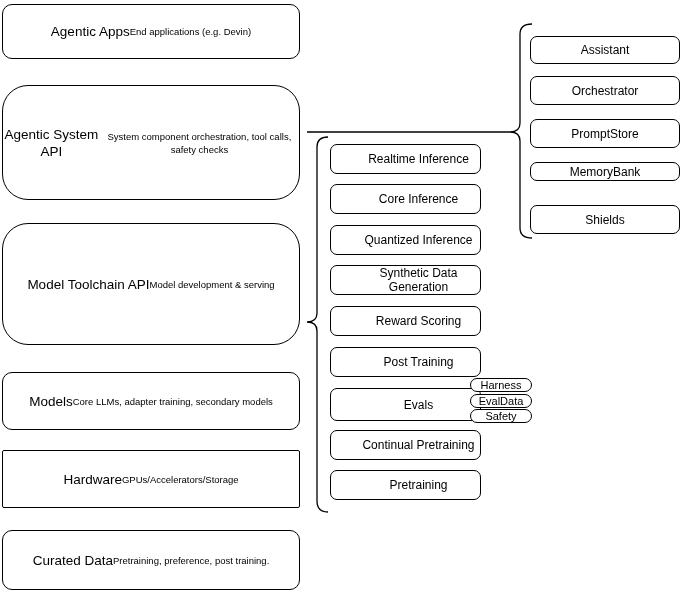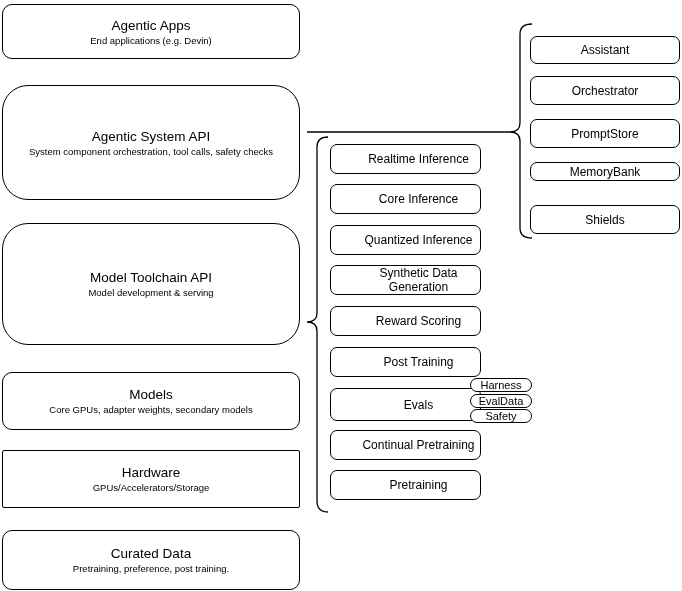--- a/index.html
+++ b/index.html
@@ -3,21 +3,21 @@
 <meta charset="utf-8">
 <style>
   html,body{margin:0;padding:0;background:#ffffff;}
   .canvas{
     position:relative;width:682px;height:591px;background:#ffffff;
     font-family:"Liberation Sans",sans-serif;color:#000;overflow:hidden;
   }
   .wires{position:absolute;left:0;top:0;width:682px;height:591px;}
   .node{
     position:absolute;box-sizing:border-box;background:#ffffff;
-    border:1.3px solid #000;display:flex;flex-direction:column;
+    border:1.3px solid #000;display:flex;flex-direction:row;
     align-items:center;justify-content:center;text-align:center;
   }
   .lbox{left:2px;width:298px;}
   .lbox .title{font-size:13.5px;line-height:17px;}
   .lbox .sub{font-size:9.5px;line-height:13px;}
   .mbox{left:330px;width:151px;height:30px;border-radius:7px;font-size:12px;padding-left:26px;}
   .rbox{left:530px;width:150px;border-radius:7px;font-size:12px;}
   .oval{
     left:470px;width:62px;height:14px;border-radius:8px;font-size:11px;
     line-height:12px;z-index:2;
@@ -44,21 +44,21 @@
     <div class="sub">System component orchestration, tool calls, safety checks</div>
   </div>
 
   <div class="node lbox" style="top:223px;height:122px;border-radius:26px">
     <div class="title">Model Toolchain API</div>
     <div class="sub">Model development &amp; serving</div>
   </div>
 
   <div class="node lbox" style="top:372px;height:58px;border-radius:10px">
     <div class="title">Models</div>
-    <div class="sub">Core GPUs, adapter weights, secondary models</div>
+    <div class="sub">Core LLMs, adapter training, secondary models</div>
   </div>
 
   <div class="node lbox" style="top:450px;height:58px;border-radius:2px">
     <div class="title">Hardware</div>
     <div class="sub">GPUs/Accelerators/Storage</div>
   </div>
 
   <div class="node lbox" style="top:530px;height:60px;border-radius:10px">
     <div class="title">Curated Data</div>
     <div class="sub">Pretraining, preference, post training.</div>

